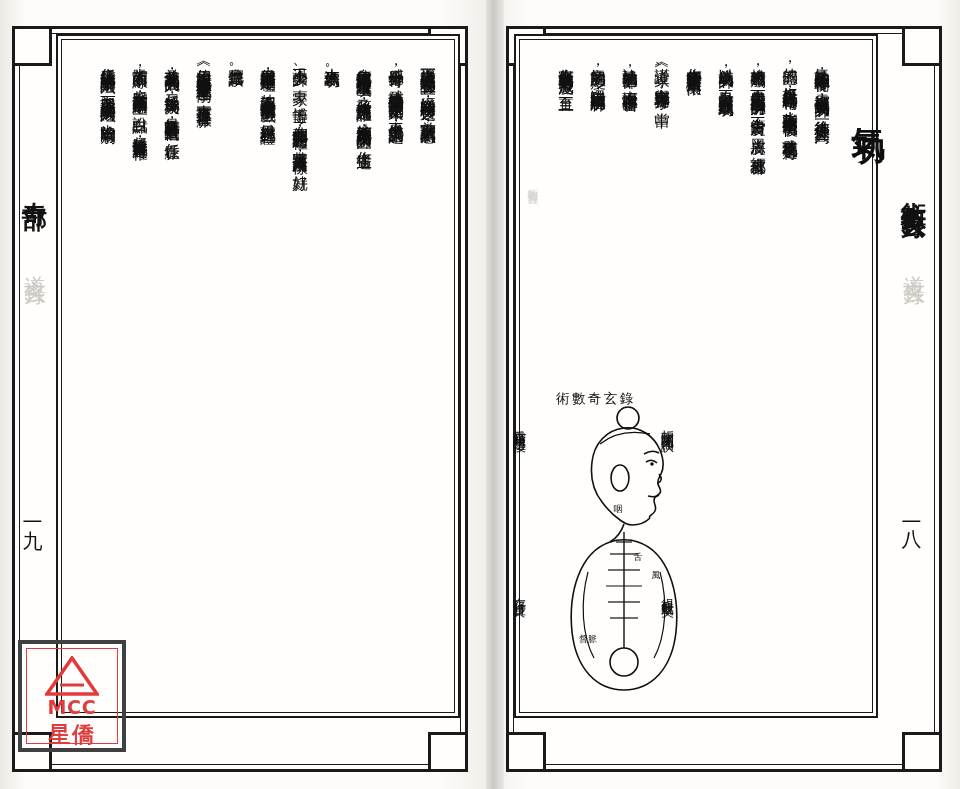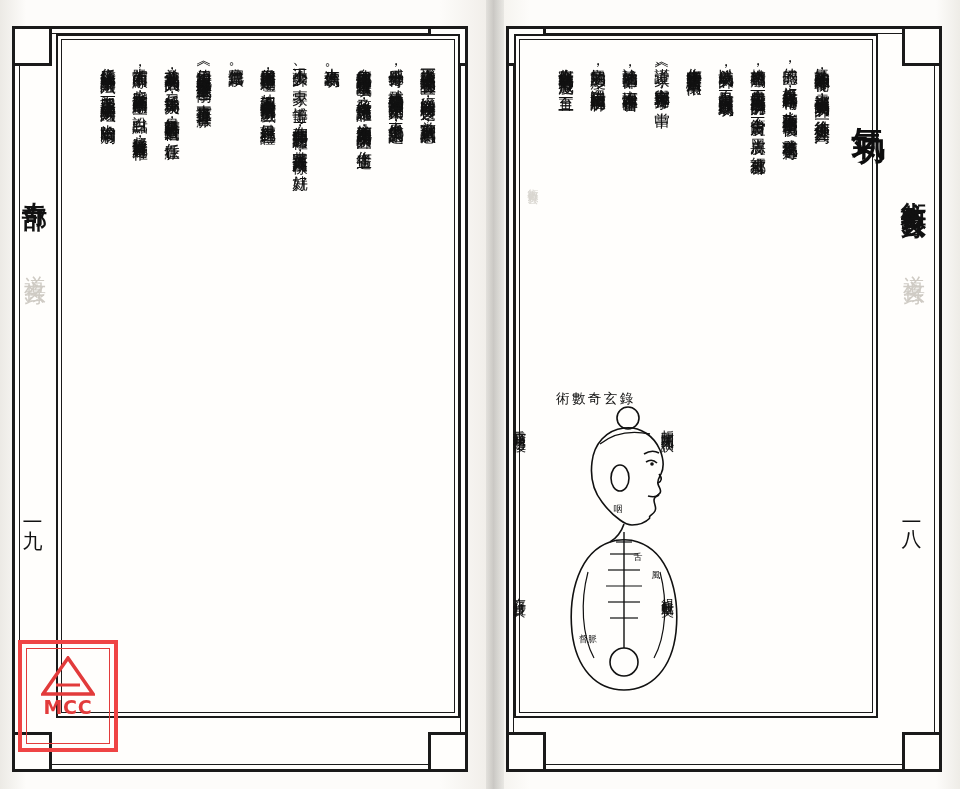--- a/index.html
+++ b/index.html
@@ -151,23 +151,23 @@
     font-size: 13px;
     letter-spacing: 0.12em;
     color: #111;
   }
 
   
   .stamp {
     position: absolute;
     left: 18px;
     top: 640px;
-    width: 100px;
+    width: 108px;
     height: 112px;
-    border: 4px solid #ef4444;
+    border: 4px solid #404040;
     box-sizing: border-box;
   }
   .stamp-inner {
     position: absolute;
     inset: 4px;
     border: 1px solid #e23b3b;
   }
   .stamp-text {
     position: absolute;
     left: 0; right: 0;
@@ -336,15 +336,16 @@
 
   <div class="stamp">
     <div class="stamp-inner"></div>
     <div class="stamp-tri">
       <svg width="54" height="40" viewBox="0 0 54 40">
         <path d="M27 2 L52 38 L2 38 Z" fill="none" stroke="#e23b3b" stroke-width="3.5"></path>
         <path d="M15 29 L39 29" stroke="#e23b3b" stroke-width="3"></path>
       </svg>
     </div>
     <div class="stamp-text stamp-mcc">MCC</div>
+    <div class="stamp-text stamp-cn">星僑</div>
   </div>
 
 </div>
 
 </body></html>

